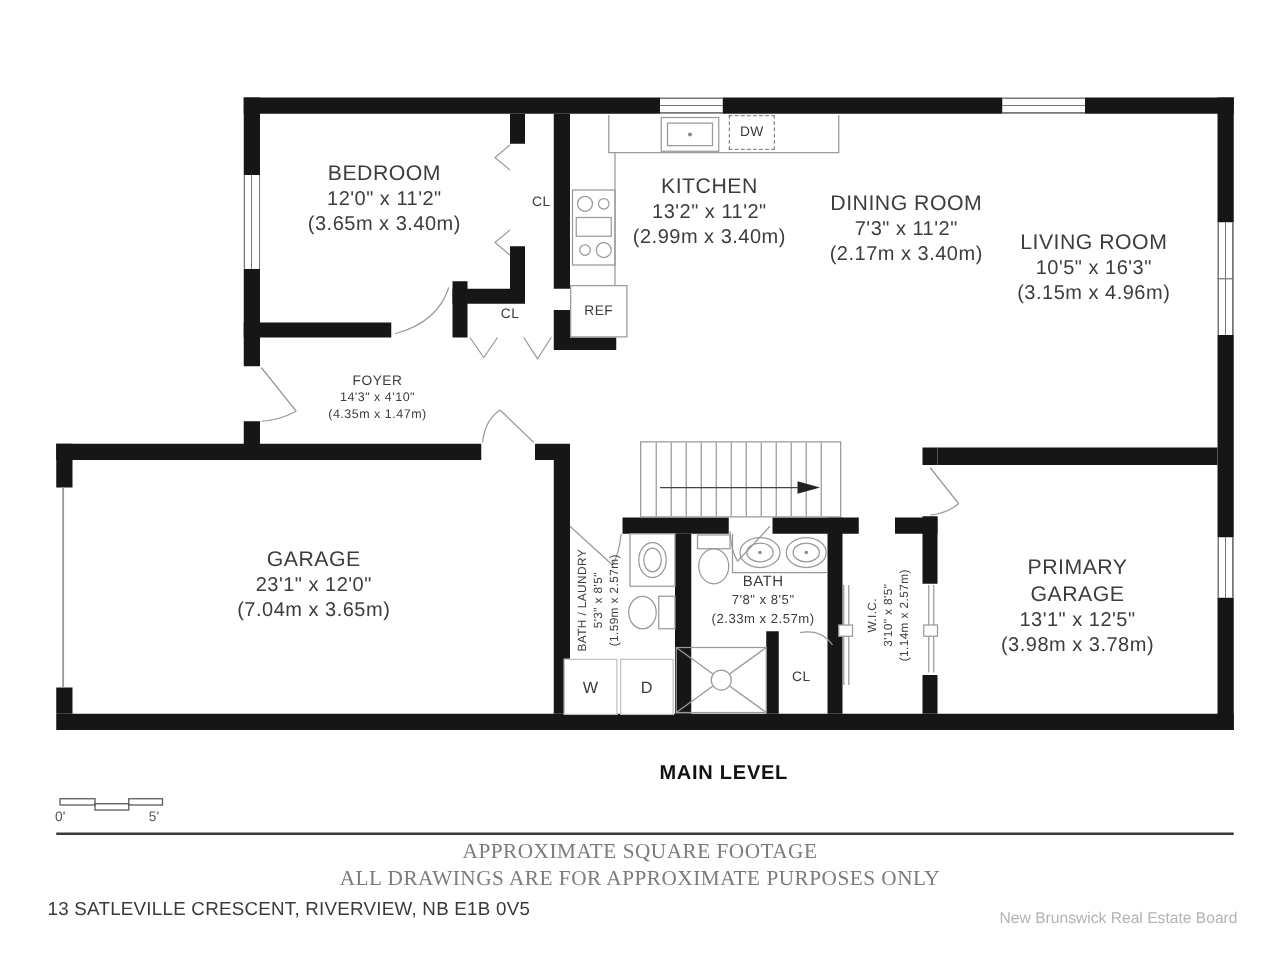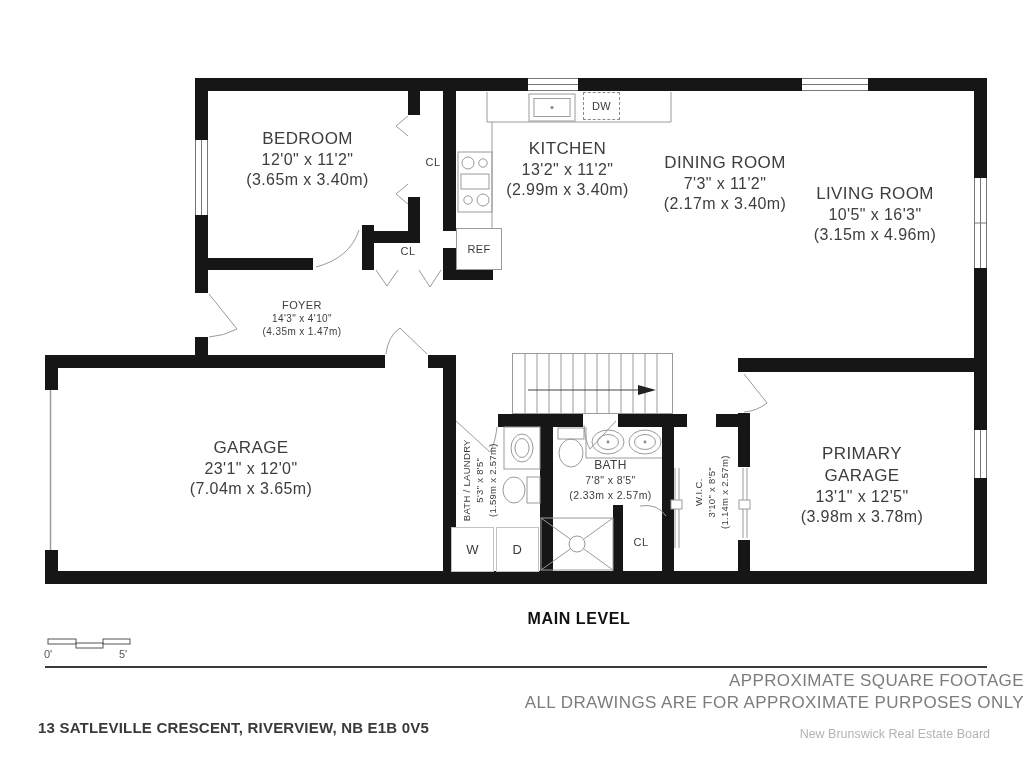--- a/index.html
+++ b/index.html
@@ -23,22 +23,22 @@
         color:#3b3b3b;font-size:11px;letter-spacing:.4px;background:#fff;}
   .appl.solid{border:1px solid #9a9a9a;}
   .appl.dashed{border:1.5px dashed #8a8a8a;text-align:center;}
   .appl.light{border:1px solid #c2c2c2;font-size:13px;}
   .main-level{position:absolute;left:479px;top:610px;width:200px;text-align:center;
               font-size:16px;font-weight:bold;letter-spacing:.6px;color:#111;}
   .areas{position:absolute;left:789px;top:602px;width:198px;font-size:12.5px;color:#1c1c1c;}
   .areas .row{display:flex;justify-content:space-between;line-height:18px;}
   .sep{position:absolute;left:45px;top:666px;width:942px;height:2px;background:#3a3a3a;}
   .scale-num{position:absolute;font-size:11px;color:#555;}
-  .foot{position:absolute;left:0;width:1024px;text-align:right;color:#7c7c7c;font-size:17px;letter-spacing:.4px;}
-  .addr{position:absolute;left:38px;top:719px;font-size:15px;font-weight:700;color:#3a3a3a;letter-spacing:.2px;}
+  .foot{position:absolute;left:0;width:1024px;text-align:center;color:#7c7c7c;font-size:17px;letter-spacing:.4px;font-family:Liberation Serif, serif;}
+  .addr{position:absolute;left:38px;top:719px;font-size:15px;font-weight:400;color:#3a3a3a;letter-spacing:.2px;}
   .board{position:absolute;right:34px;top:727px;font-size:12.5px;color:#b3b3b3;}
 </style>
 </head>
 <body>
 
 <div class="canvas">
 
   <div class="w" style="left:195px;top:78px;width:333px;height:13px"></div>
   <div class="w" style="left:578px;top:78px;width:224px;height:13px"></div>
   <div class="w" style="left:868px;top:78px;width:119px;height:13px"></div>

